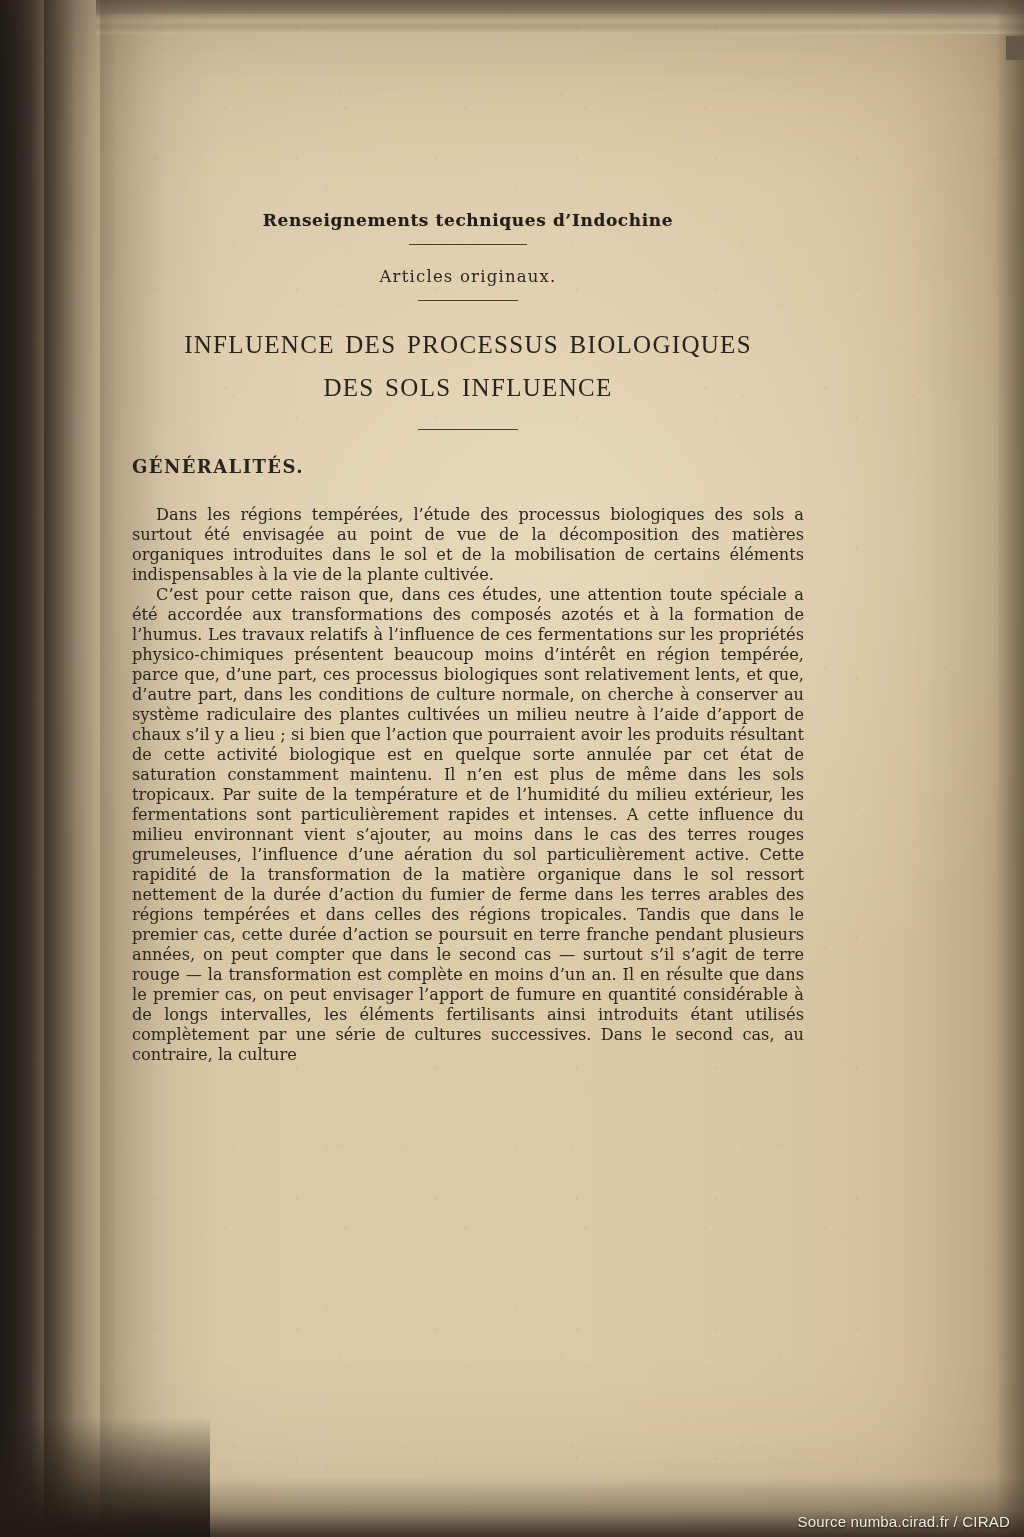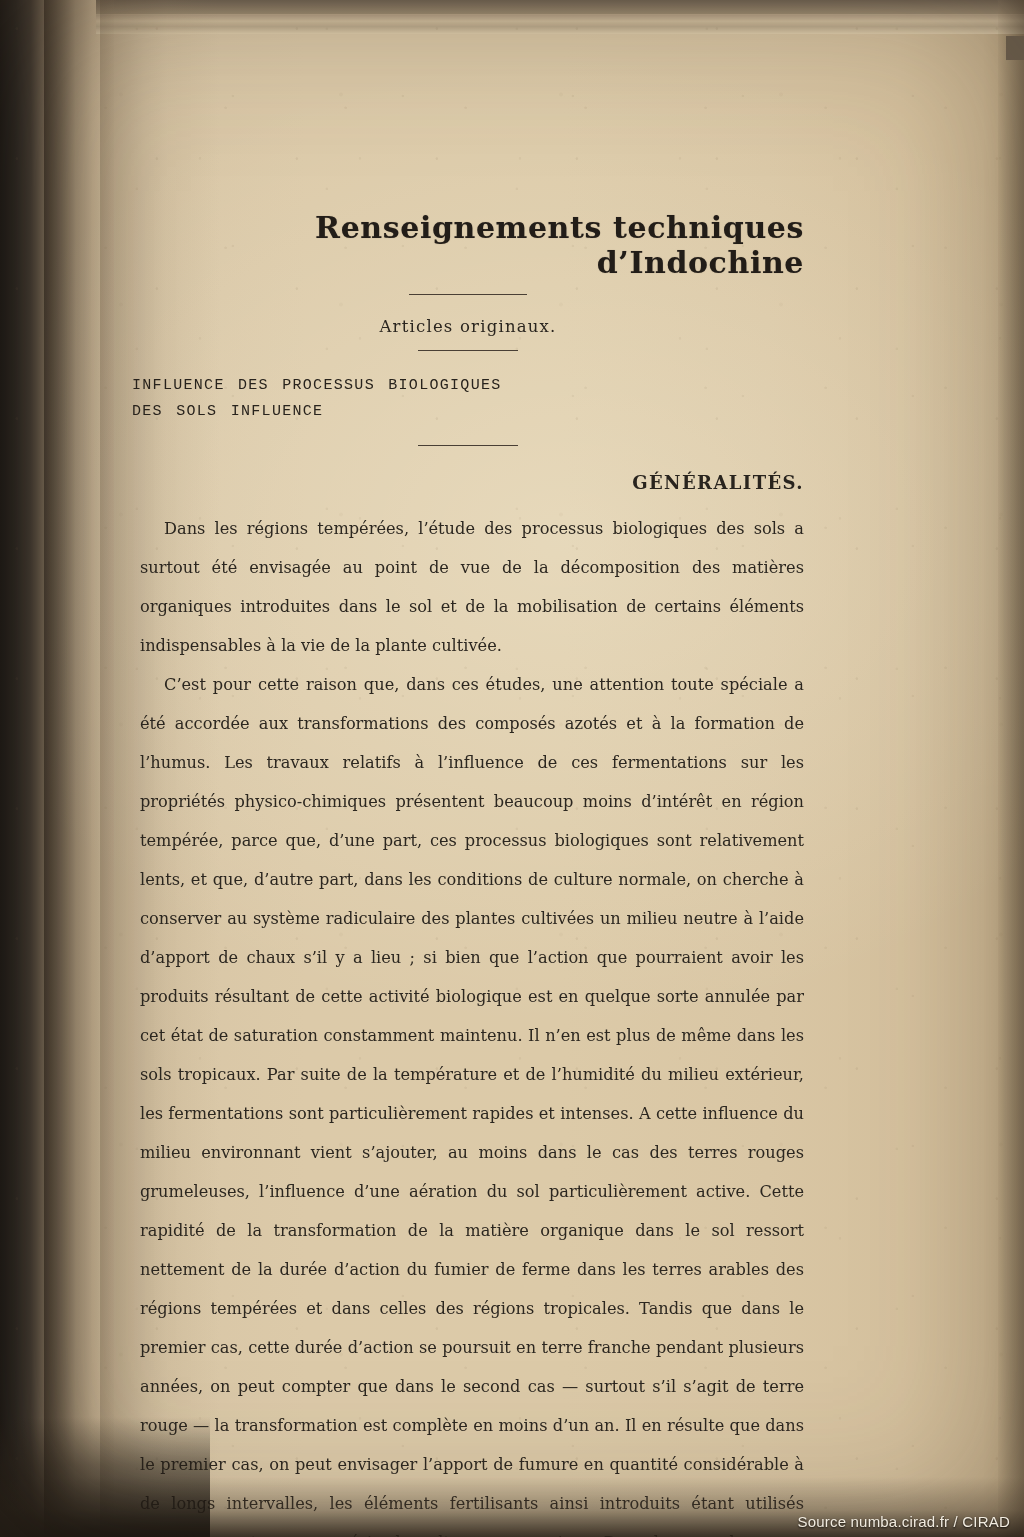--- a/index.html
+++ b/index.html
@@ -118,24 +118,24 @@
   
   #page-text {
     position: absolute;
     left: 132px;
     top: 210px;
     width: 672px;
     color: #2b2721;
   }
 
   .hdr-journal {
-    text-align: right;
+    text-align: center;
     font-family: "DejaVu Serif", serif;
     font-weight: bold;
-    font-size: 30px;
+    font-size: 17px;
     letter-spacing: 0.6px;
     color: #241f1a;
     margin: 0 0 14px 0;
     text-shadow: 0 0 1px rgba(60,50,40,0.35);
   }
   .rule {
     width: 118px;
     height: 0;
     border-top: 1.6px solid #4a4036;
     margin: 0 auto;
@@ -148,46 +148,46 @@
   .hdr-sub {
     text-align: center;
     font-family: "DejaVu Serif", serif;
     font-size: 16.5px;
     letter-spacing: 1.2px;
     color: #2c2721;
     margin: 8px;
   }
 
   .title-block {
-    text-align: left;
-    font-family: Liberation Mono, monospace;
-    font-size: 15px;
+    text-align: center;
+    font-family: Liberation Serif, serif;
+    font-size: 25px;
     letter-spacing: 1.3px;
     line-height: 1.72;
     color: #2a251f;
     margin: 0;
     word-spacing: 3px;
   }
 
   .section-title {
-    text-align: right;
+    text-align: left;
     font-family: "DejaVu Serif", serif;
     font-size: 18px;
     letter-spacing: 1.4px;
     color: #2b2620;
-    margin: 0 0 16px 0;
+    margin: 0 0 28px 0;
   }
 
   .para {
-    margin: 0 0 0 8px;
+    margin: 0 0 0 0;
     text-align: justify;
     text-justify: inter-word;
     font-family: "DejaVu Serif", serif;
     font-size: 16.2px;
-    line-height: 39px;
+    line-height: 20px;
     color: #2e2922;
     text-indent: 24px;
     hyphens: manual;
   }
   .para + .para { margin-top: 0px; }
 
   
   #page-text { filter: contrast(1.02); }
 
   

